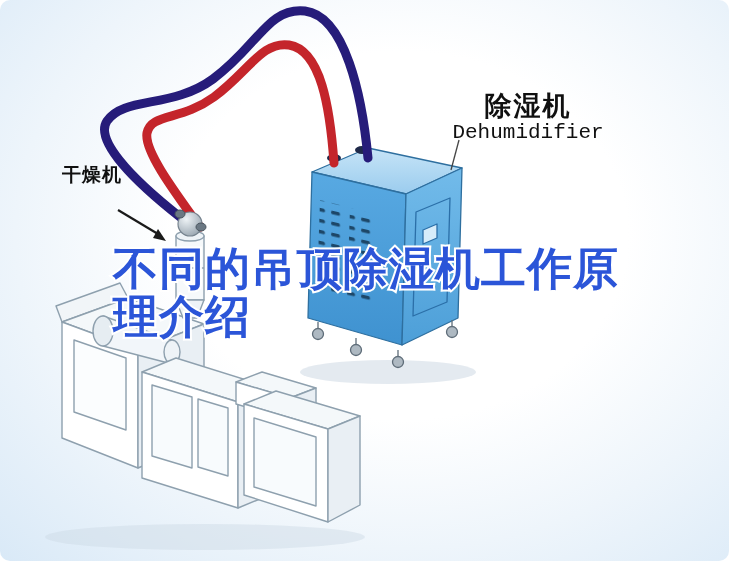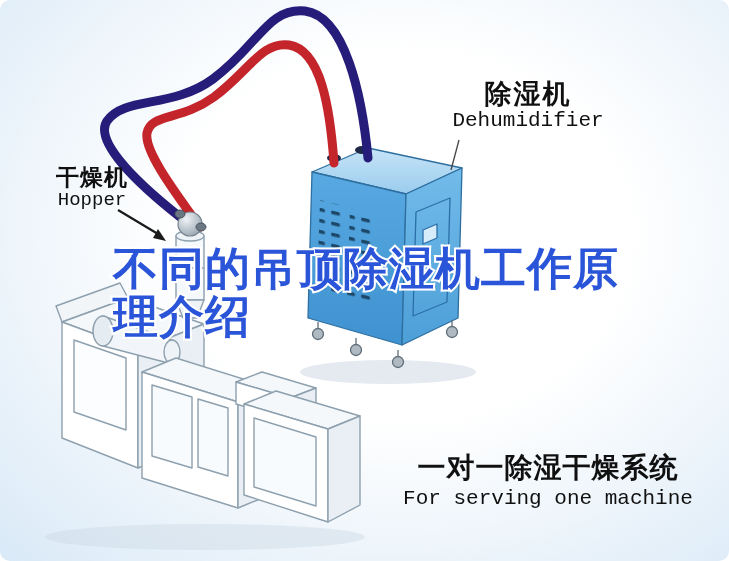--- a/index.html
+++ b/index.html
@@ -8,25 +8,25 @@
     width:729px;height:561px;
     overflow:hidden;
     border-radius:10px;
     background: radial-gradient(ellipse at 55% 42%, #ffffff 40%, #eef5fb 68%, #d9e9f7 100%);
     font-family:"DejaVu Sans",sans-serif;
   }
   .scene{position:absolute;left:0;top:0;}
   .label{position:absolute;text-align:center;color:#101010;line-height:1.15;}
   .cn{font-weight:bold;font-family:"DejaVu Sans",sans-serif;}
   .en{font-family:Liberation Mono, monospace;}
-  .dehu-label{left:446px;top:78px;width:164px;}
+  .dehu-label{left:446px;top:90px;width:164px;}
   .dehu-label .cn{font-size:27px;letter-spacing:2px;}
   .dehu-label .en{font-size:21px;}
   .hopper-label{left:36px;top:164px;width:112px;}
-  .hopper-label .cn{font-size:23px;letter-spacing:1px;}
+  .hopper-label .cn{font-size:19px;letter-spacing:1px;}
   .hopper-label .en{font-size:19px;}
   .system-label{left:403px;top:452px;width:290px;}
   .system-label .cn{font-size:28px;letter-spacing:1px;}
   .system-label .en{font-size:21px;margin-top:3px;}
   .title-text{
     fill:var(--title-blue,#2b55d8);
     stroke:#ffffff;stroke-width:4;paint-order:stroke;
     font-weight:bold;font-family:"DejaVu Sans",sans-serif;
     letter-spacing:1px;
   }
@@ -144,21 +144,16 @@
     </g>
   </svg>
 
   <div class="label dehu-label">
     <div class="cn">除湿机</div>
     <div class="en">Dehumidifier</div>
   </div>
 
   <div class="label hopper-label">
     <div class="cn">干燥机</div>
-    <div class="en">Hopper</div>
   </div>
 
-  <div class="label system-label">
-    <div class="cn">一对一除湿干燥系统</div>
-    <div class="en">For serving one machine</div>
-  </div>
 
 </div>
 
 </body></html>

